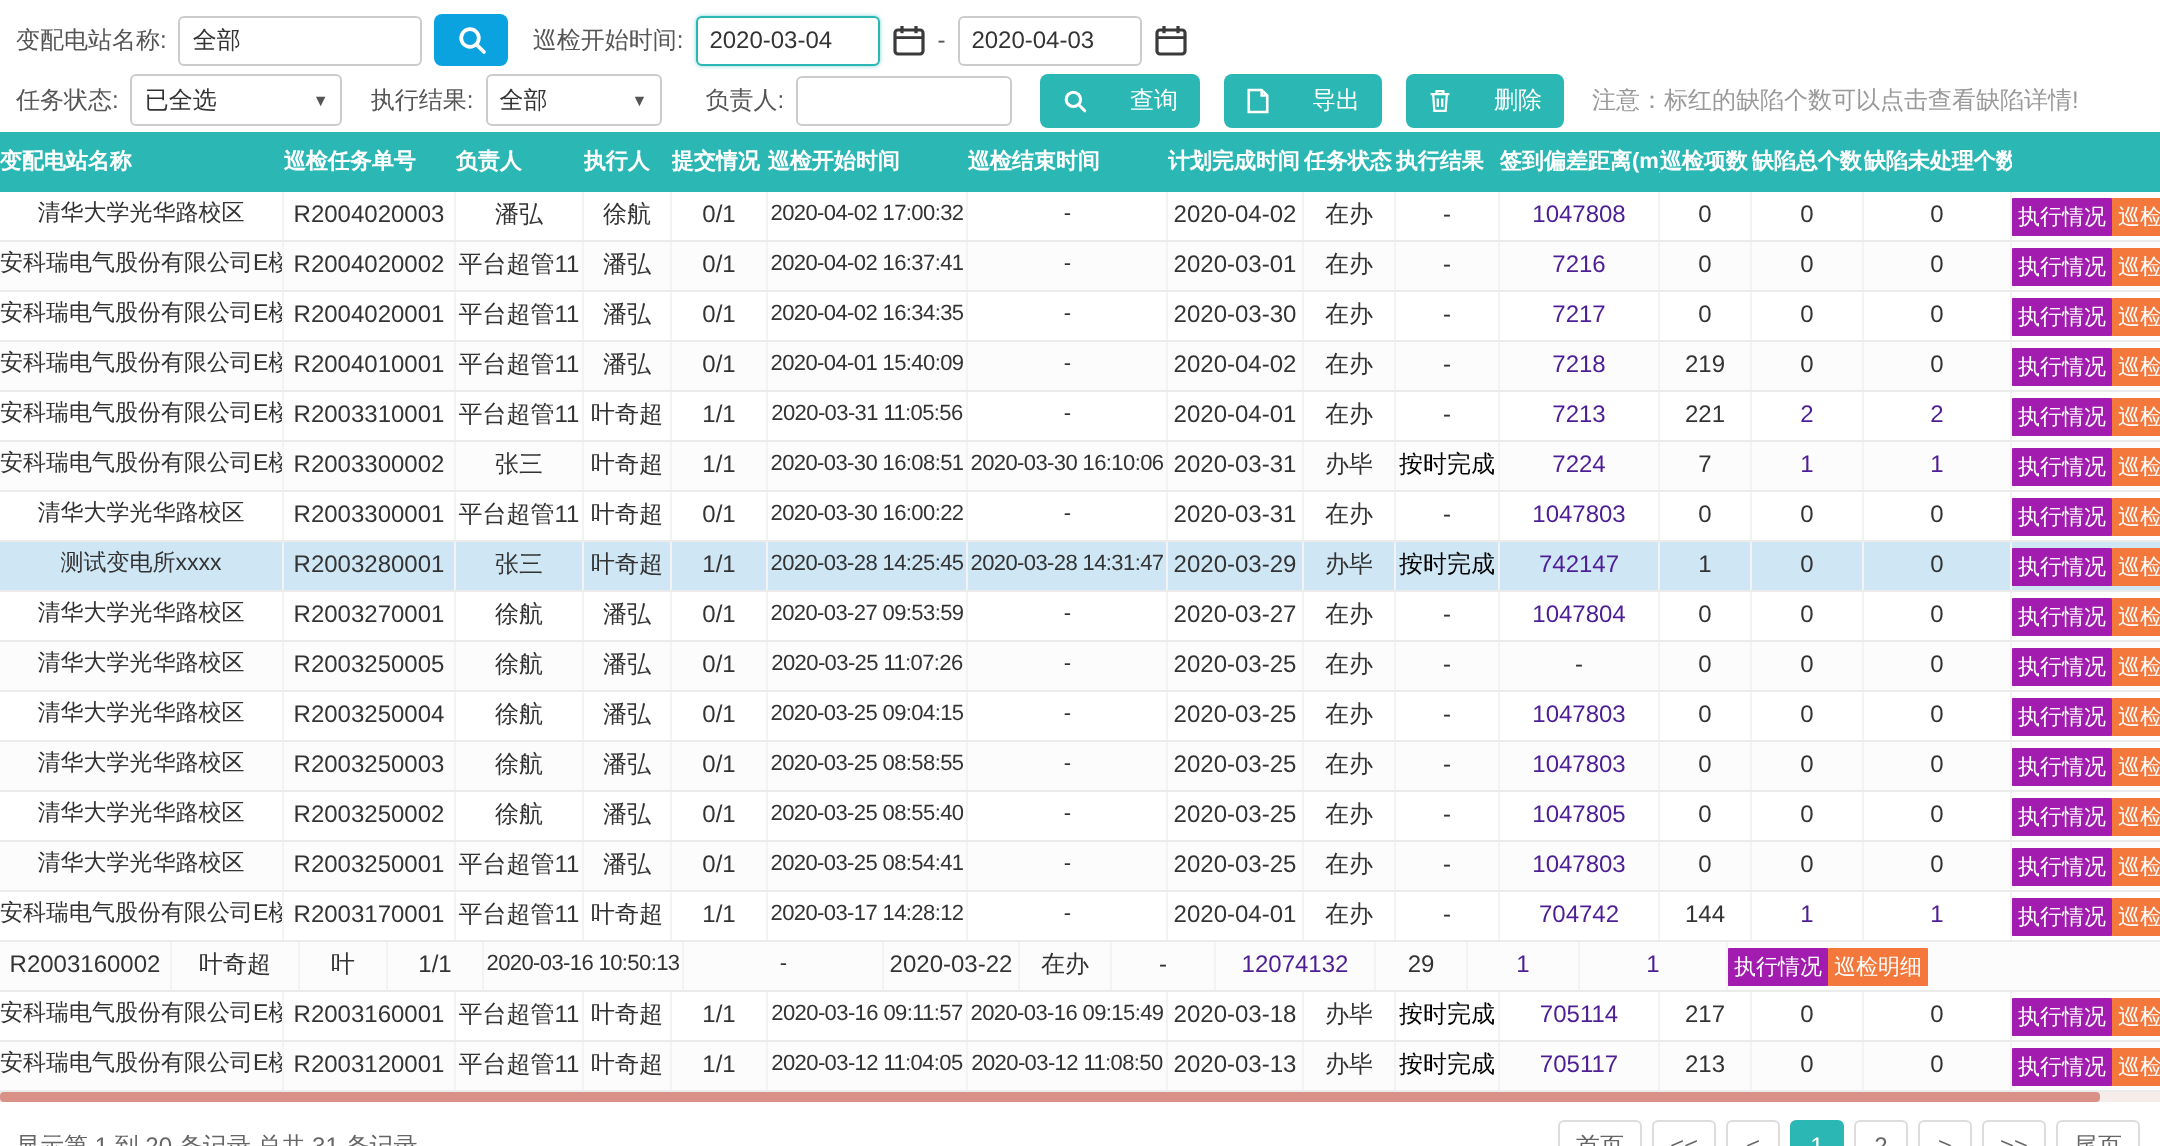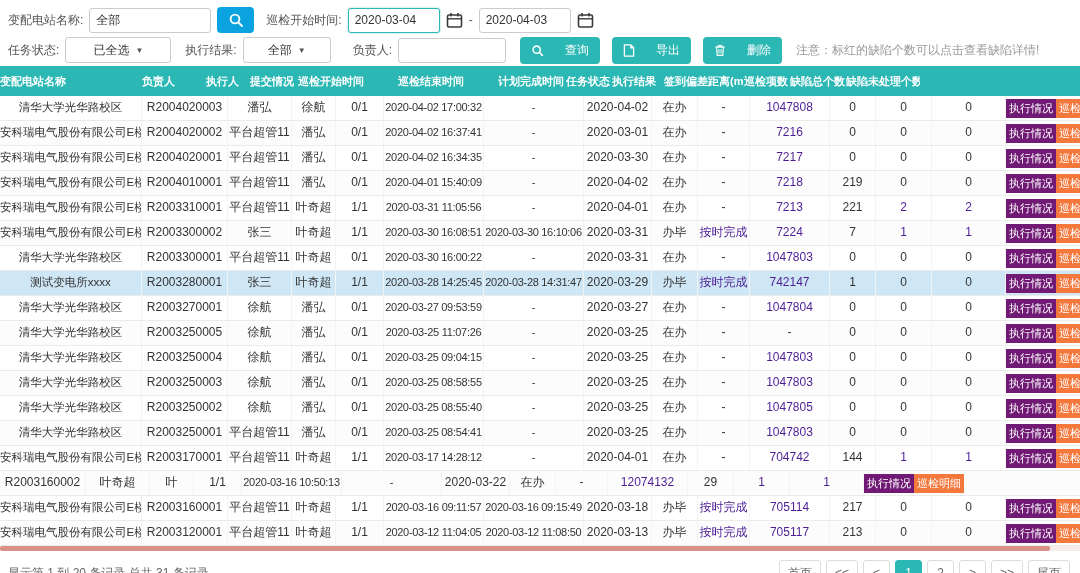--- a/index.html
+++ b/index.html
@@ -11,46 +11,46 @@
   .inp{height:25px;border:1px solid #ccc;border-radius:3px;padding:0 6px;font-size:12px;
        box-sizing:border-box;color:#333;outline:none;background:#fff}
   .inp.station{width:122px}
   .inp.date{width:92px}
   .inp.date.focus{border-color:#2bb7b3;box-shadow:0 0 2px rgba(43,183,179,.6)}
   .inp.owner{width:108px}
   .icon-btn{border:none;background:none;padding:0;display:flex;align-items:center;cursor:pointer}
   .search-blue{width:37px;height:26px;background:#0ba2e0;border:none;border-radius:4px;
        display:flex;align-items:center;justify-content:center;cursor:pointer}
   .select{height:26px;border:1px solid #ccc;border-radius:3px;background:#fff;display:flex;
-       align-items:center;justify-content:center;padding:0 6px;box-sizing:border-box;cursor:pointer}
+       align-items:center;justify-content:space-between;padding:0 6px;box-sizing:border-box;cursor:pointer}
   .select.status{width:106px}
   .select.result{width:88px}
   .caret{font-size:8px;color:#555;margin-left:6px}
   .tbtn{height:27px;background:#2bb7b3;color:#fff;border:none;border-radius:4px;padding:0 11px;
        display:flex;align-items:center;gap:21px;font-size:12px;cursor:pointer}
   .notice{color:#999;margin-left:8px;white-space:nowrap}
   
   .twrap{width:1080px;overflow:hidden;margin-top:2px}
   .tbl{width:1106px}
   .thead{display:flex;background:#2bb7b3;height:30px}
   .th{flex:none;color:#fff;font-weight:bold;font-size:11px;line-height:30px;
       white-space:nowrap;overflow:hidden;box-sizing:border-box}
   .tr{display:flex;height:24px;background:#fff;border-bottom:1px solid #ebebeb;cursor:pointer}
   .tr:nth-child(even){background:#fcfcfc}
   .tr.selected{background:#cfe6f5}
   .td{flex:none;font-size:12px;line-height:23px;text-align:center;white-space:nowrap;overflow:hidden;
       border-right:1px solid #f3f3f3;box-sizing:border-box;color:#333}
   .td.c1{font-size:11.5px}
   .td.c6,.td.c7{font-size:11px;letter-spacing:-.3px}
   .td.red{color:#4c1d95}
-  .td.ok{color:#4c1d95}
+  .td.ok{color:#000000}
   .td.action{display:flex;align-items:center;justify-content:center;border-right:none}
   .abtn{height:19px;border:none;border-radius:3px;color:#fff;font-size:11px;padding:0 5px;
       white-space:nowrap;cursor:pointer}
-  .abtn.exec{background:#701a75}
+  .abtn.exec{background:#a21caf}
   .abtn.detail{background:#f4773c}
   .c1{width:142px}.c2{width:86px}.c3{width:64px}.c4{width:44px}.c5{width:48px}
   .c6{width:100px}.c7{width:100px}.c8{width:68px}.c9{width:46px}.c10{width:52px}
   .c11{width:80px}.c12{width:46px}.c13{width:56px}.c14{width:74px}.c15{width:50px}.c16{width:50px}
   .hscroll{width:1080px;height:5px;background:#f6ece9;position:relative}
   .hthumb{position:absolute;left:0;top:0;height:5px;width:1050px;background:#d99086;border-radius:2px}
   .footer{display:flex;justify-content:space-between;align-items:center;padding:9px 10px 0 8px;color:#666}
   .pager{display:flex;gap:5px}
   .pbtn{min-width:27px;height:27px;line-height:25px;border:1px solid #ddd;border-radius:3px;background:#fff;
       color:#666;font-size:12px;padding:0 8px;text-align:center;box-sizing:border-box;cursor:pointer}
@@ -124,20 +124,21 @@
       <span>删除</span>
     </button>
     <span class="notice">注意：标红的缺陷个数可以点击查看缺陷详情!</span>
   </div>
 </div>
 
 <div class="twrap">
   <div class="tbl">
     <div class="thead" id="thead">
         <div class="th c1">变配电站名称</div>
+        <div class="th c2">巡检任务单号</div>
         <div class="th c3">负责人</div>
         <div class="th c4">执行人</div>
         <div class="th c5">提交情况</div>
         <div class="th c6">巡检开始时间</div>
         <div class="th c7">巡检结束时间</div>
         <div class="th c8">计划完成时间</div>
         <div class="th c9">任务状态</div>
         <div class="th c10">执行结果</div>
         <div class="th c11">签到偏差距离(m)</div>
         <div class="th c12">巡检项数</div>

